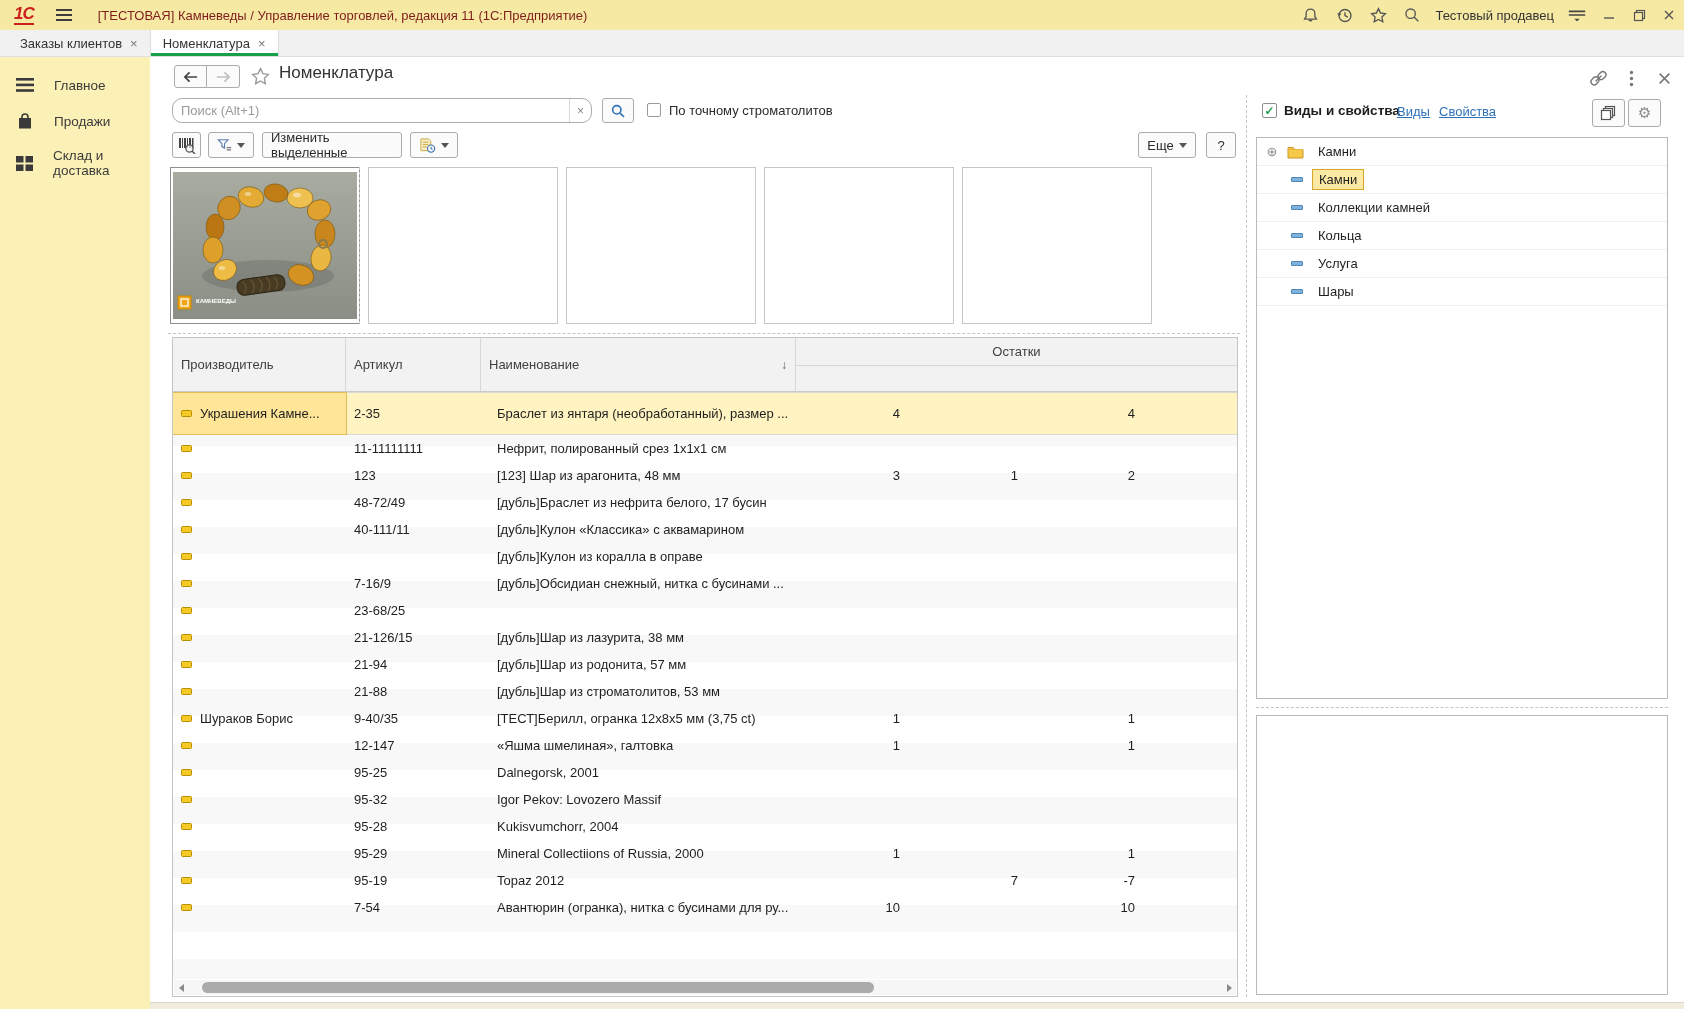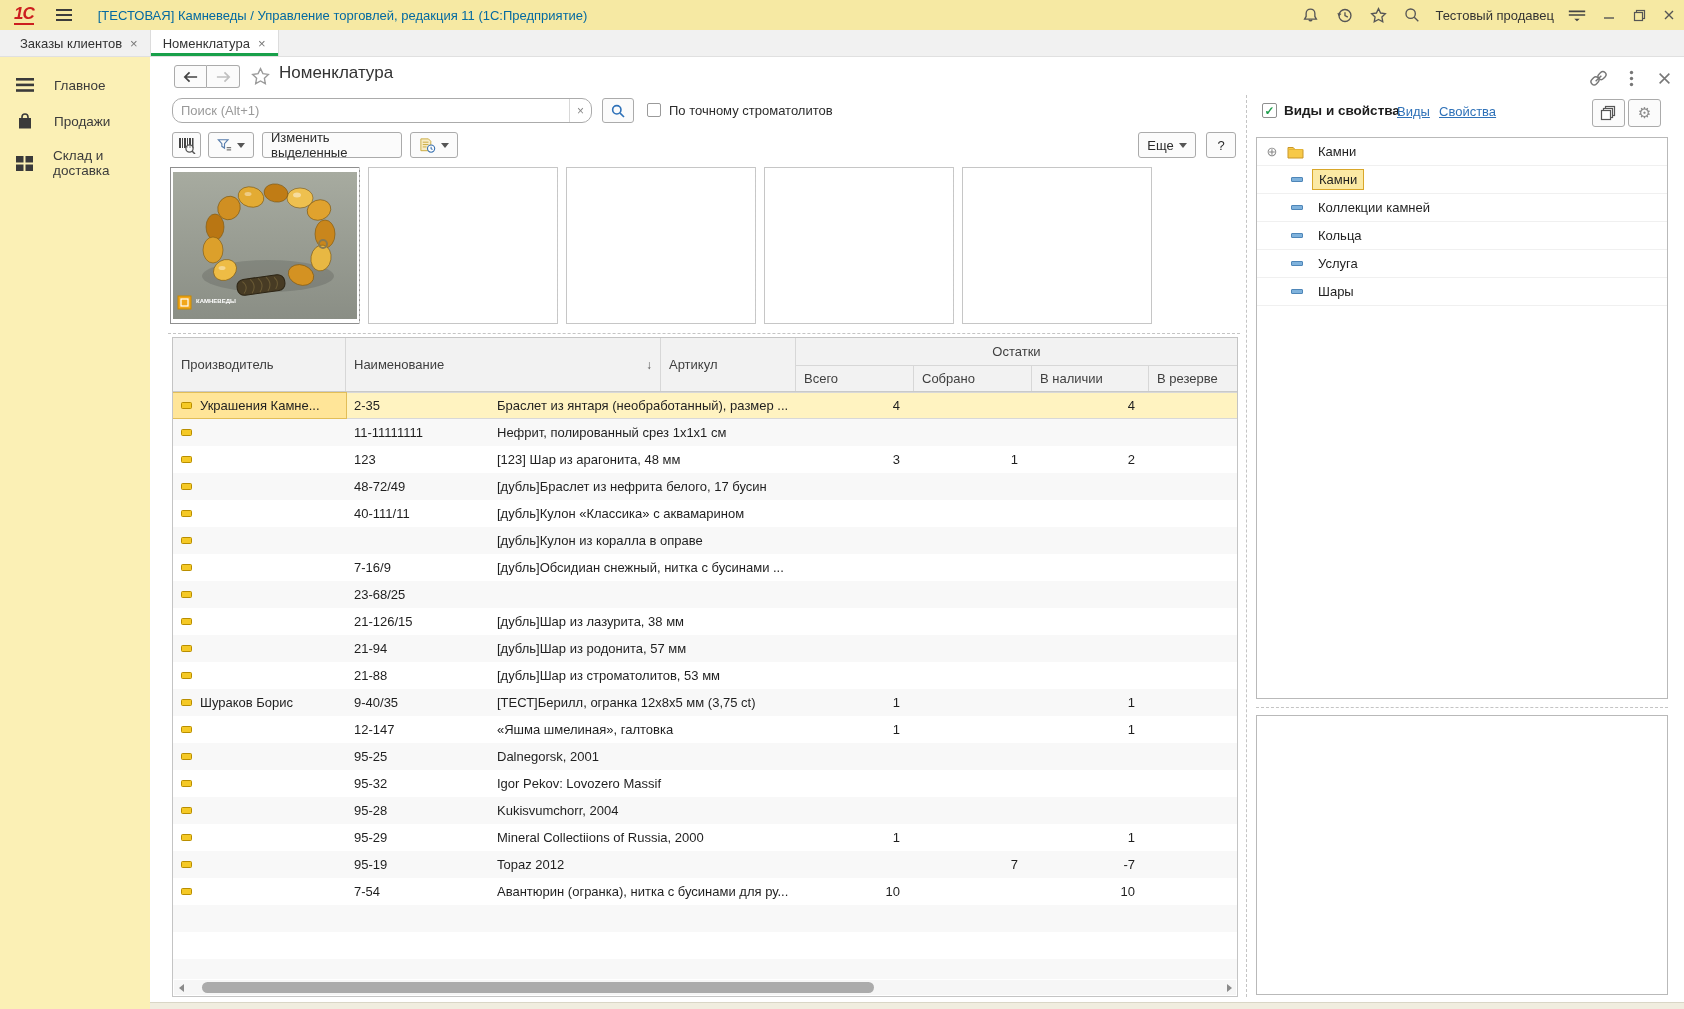--- a/index.html
+++ b/index.html
@@ -7,21 +7,21 @@
          font-family:"Liberation Sans",sans-serif;font-size:13px;color:#222;}
   .stage *{box-sizing:border-box;}
 
   
   #titlebar{position:absolute;left:0;top:0;width:1684px;height:30px;background:#F6E9A3;
             display:flex;align-items:center;}
   #logo{margin-left:14px;font-weight:bold;font-style:italic;font-size:17px;color:#CC1F1F;
         letter-spacing:-1px;border-bottom:2px solid #CC1F1F;line-height:1;padding-bottom:1px;}
   #tb-menu{margin-left:22px;display:flex;flex-direction:column;gap:3px;cursor:pointer;}
   #tb-menu i{display:block;width:16px;height:2px;background:#3c3c3c;}
-  #tb-title{margin-left:26px;font-size:13px;color:#0369a1;}
+  #tb-title{margin-left:26px;font-size:13px;color:#7f1d1d;}
   #tb-right{position:absolute;right:0;top:0;height:30px;display:flex;align-items:center;gap:0;}
   .tbico{width:34px;height:30px;display:flex;align-items:center;justify-content:center;cursor:pointer;}
   #tb-user{margin:0 6px;font-size:13px;color:#333;}
   .winbtn{width:30px;height:30px;display:flex;align-items:center;justify-content:center;cursor:pointer;color:#555;}
 
   
   #tabbar{position:absolute;left:0;top:30px;width:1684px;height:27px;background:#F1F1F1;
           border-bottom:1px solid #E0E0E0;display:flex;align-items:stretch;padding-left:8px;}
   .tab{display:flex;align-items:center;gap:8px;padding:0 12px;font-size:13px;color:#333;cursor:pointer;position:relative;}
   .tab.active{background:#fff;border-left:1px solid #DCDCDC;border-right:1px solid #DCDCDC;}
@@ -86,21 +86,21 @@
   .hc.h-name{width:315px;justify-content:space-between;}
   #hgroup{flex:1;display:flex;flex-direction:column;}
   #hgroup .grp{height:28px;display:flex;align-items:center;justify-content:center;border-bottom:1px solid #D7D7D7;}
   #hgroup .sub{display:flex;flex:1;}
   .hc.h-n1,.hc.h-n2{width:118px;} .hc.h-n3{width:117px;} .hc.h-n4{flex:1;border-right:none;}
   .sortarrow{color:#555;font-size:12px;}
 
   #tbody{position:absolute;left:0;top:54px;right:0;bottom:17px;overflow:hidden;
          background:repeating-linear-gradient(to bottom,#fff 0,#fff 27px,#F8F8F8 27px,#F8F8F8 54px);}
   .trow{display:flex;height:27px;align-items:center;cursor:pointer;}
-  .trow.selected{background:#FFF3C1;border-top:1px solid #D8D8D8;border-bottom:1px solid #D8D8D8;height:27px;}
+  .trow.selected{background:#FFF3C1;border-top:1px solid #D8D8D8;border-bottom:1px solid #D8D8D8;height:43px;}
   .cell{height:100%;display:flex;align-items:center;padding:0 8px;font-size:13px;color:#1f1f1f;
         white-space:nowrap;overflow:hidden;}
   .cell-producer{width:173px;gap:8px;}
   .trow.selected .cell-producer{background:#FFE598;outline:1px solid #E2BE58;}
   .item-icon{width:11px;height:7px;background:#F5C926;border:1px solid #B98E00;border-radius:1.5px;flex:0 0 auto;}
   .cell-article{width:135px;}
   .cell-name{width:315px;padding-left:16px;}
   .cell-num{width:118px;justify-content:flex-end;padding-right:14px;}
   .cell-num.c3{width:117px;} .cell-num.c4{flex:1;padding-right:10px;}
 
@@ -380,33 +380,27 @@
     <div class="thumb" id="thumb5"></div>
     <div class="vsep" id="vs1"></div>
     <div class="vsep" id="vs2"></div>
     <div class="vsep" id="vs3"></div>
     <div class="vsep" id="vs4"></div>
     <div id="hsplit-main"></div>
 
     <div id="table">
       <div id="thead">
         <div class="hc h-producer">Производитель</div>
+        <div class="hc h-article">Артикул</div>
         <div class="hc h-name">
           <span>Наименование</span>
           <span class="sortarrow">↓</span>
         </div>
-        <div class="hc h-article">Артикул</div>
         <div id="hgroup">
           <div class="grp">Остатки</div>
-          <div class="sub">
-            <div class="hc h-n1">Всего</div>
-            <div class="hc h-n2">Собрано</div>
-            <div class="hc h-n3">В наличии</div>
-            <div class="hc h-n4">В резерве</div>
-          </div>
         </div>
       </div>
       <div id="tbody">
           <div class="trow selected">
             <div class="cell cell-producer">
               <span class="item-icon"></span>
               <span>Украшения Камне...</span>
             </div>
             <div class="cell cell-article">2-35</div>
             <div class="cell cell-name">Браслет из янтаря (необработанный), размер ...</div>

